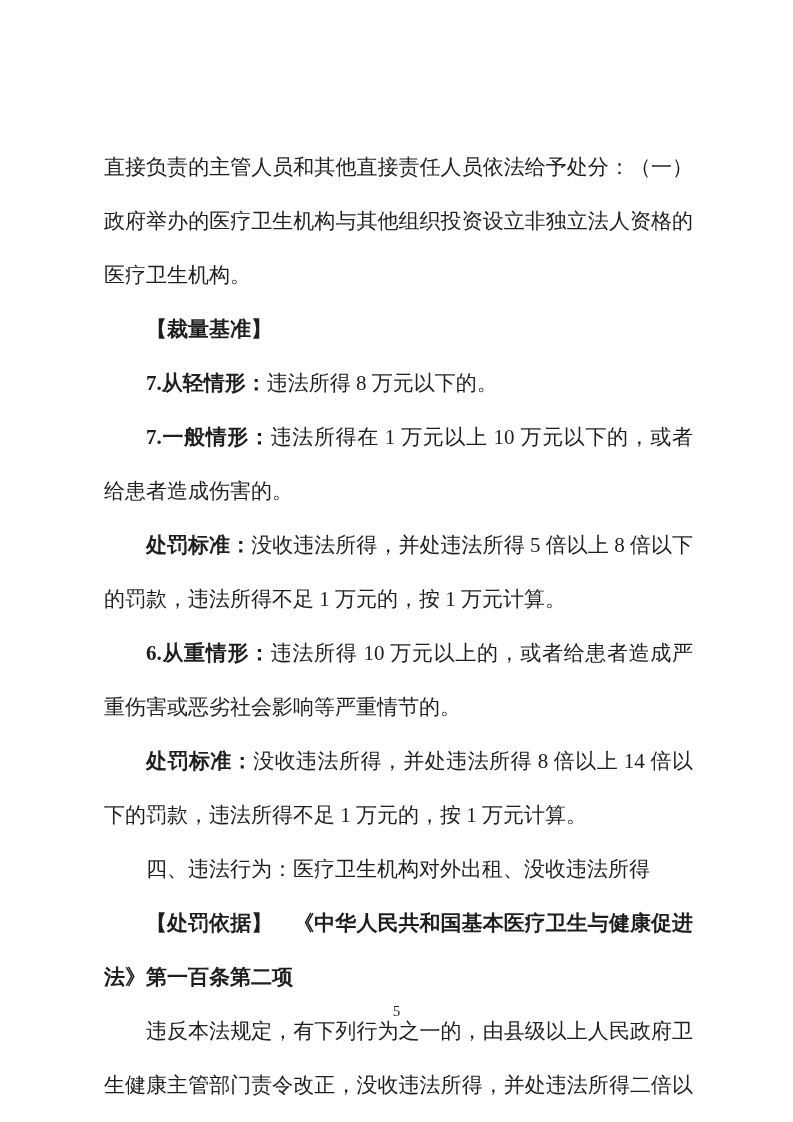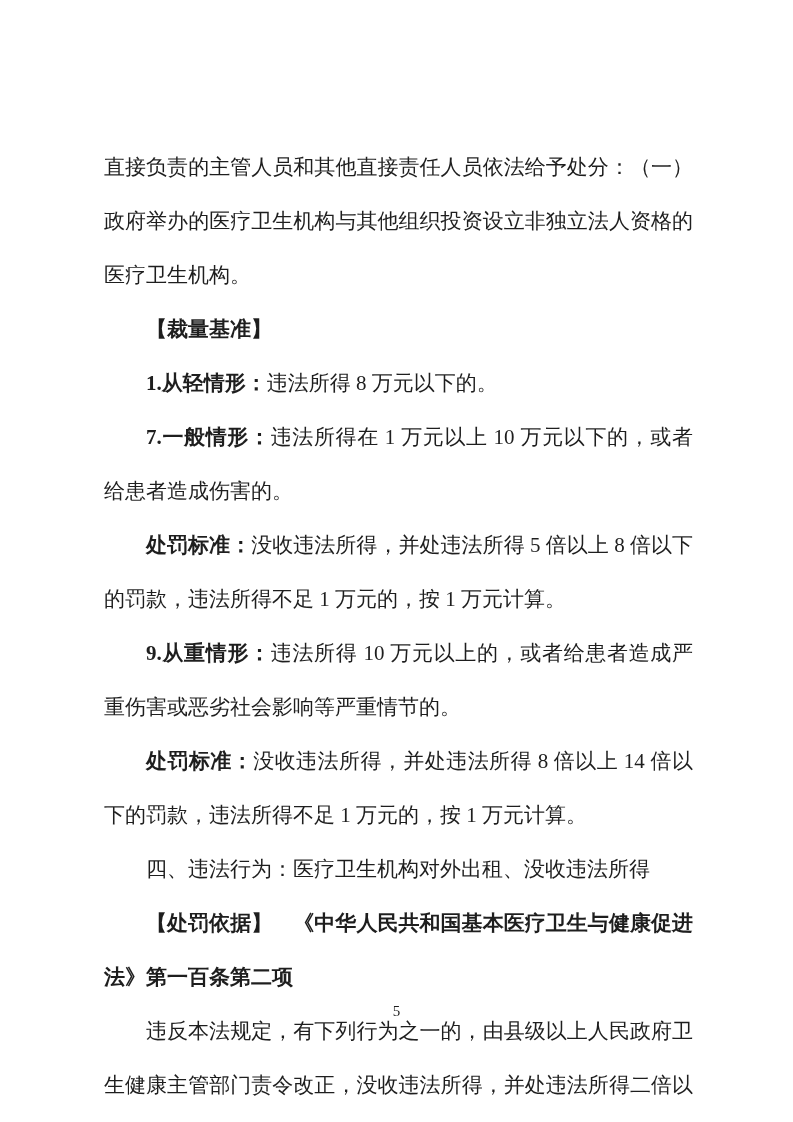--- a/index.html
+++ b/index.html
@@ -46,23 +46,23 @@
     color: #1e1e1e;
   }
 </style>
 </head>
 <body>
 
 <div class="page">
   <div class="content">
       <p class=""><span>直接负责的主管人员和其他直接责任人员依法给予处分：（一）政府举办的医疗卫生机构与其他组织投资设立非独立法人资格的医疗卫生机构。</span></p>
       <p class="indent"><span class="bold">【裁量基准】</span></p>
-      <p class="indent"><span class="bold">1.从轻情形：</span><span>违法所得 8 万元以下的。</span></p>
+      <p class="indent"><span class="bold">7.从轻情形：</span><span>违法所得 8 万元以下的。</span></p>
       <p class="indent"><span class="bold">7.一般情形：</span><span>违法所得在 1 万元以上 10 万元以下的，或者给患者造成伤害的。</span></p>
       <p class="indent"><span class="bold">处罚标准：</span><span>没收违法所得，并处违法所得 5 倍以上 8 倍以下的罚款，违法所得不足 1 万元的，按 1 万元计算。</span></p>
-      <p class="indent"><span class="bold">9.从重情形：</span><span>违法所得 10 万元以上的，或者给患者造成严重伤害或恶劣社会影响等严重情节的。</span></p>
+      <p class="indent"><span class="bold">6.从重情形：</span><span>违法所得 10 万元以上的，或者给患者造成严重伤害或恶劣社会影响等严重情节的。</span></p>
       <p class="indent"><span class="bold">处罚标准：</span><span>没收违法所得，并处违法所得 8 倍以上 14 倍以下的罚款，违法所得不足 1 万元的，按 1 万元计算。</span></p>
       <p class="indent"><span>四、违法行为：医疗卫生机构对外出租、没收违法所得</span></p>
       <p class="indent"><span class="bold">【处罚依据】　《中华人民共和国基本医疗卫生与健康促进法》第一百条第二项</span></p>
       <p class="indent"><span>违反本法规定，有下列行为之一的，由县级以上人民政府卫生健康主管部门责令改正，没收违法所得，并处违法所得二倍以上十倍以下的罚款，违法所得不足一万元的，按一万元计算；对</span></p>
     </div>
   <div class="page-number">5</div>
 </div>
 
 </body></html>

